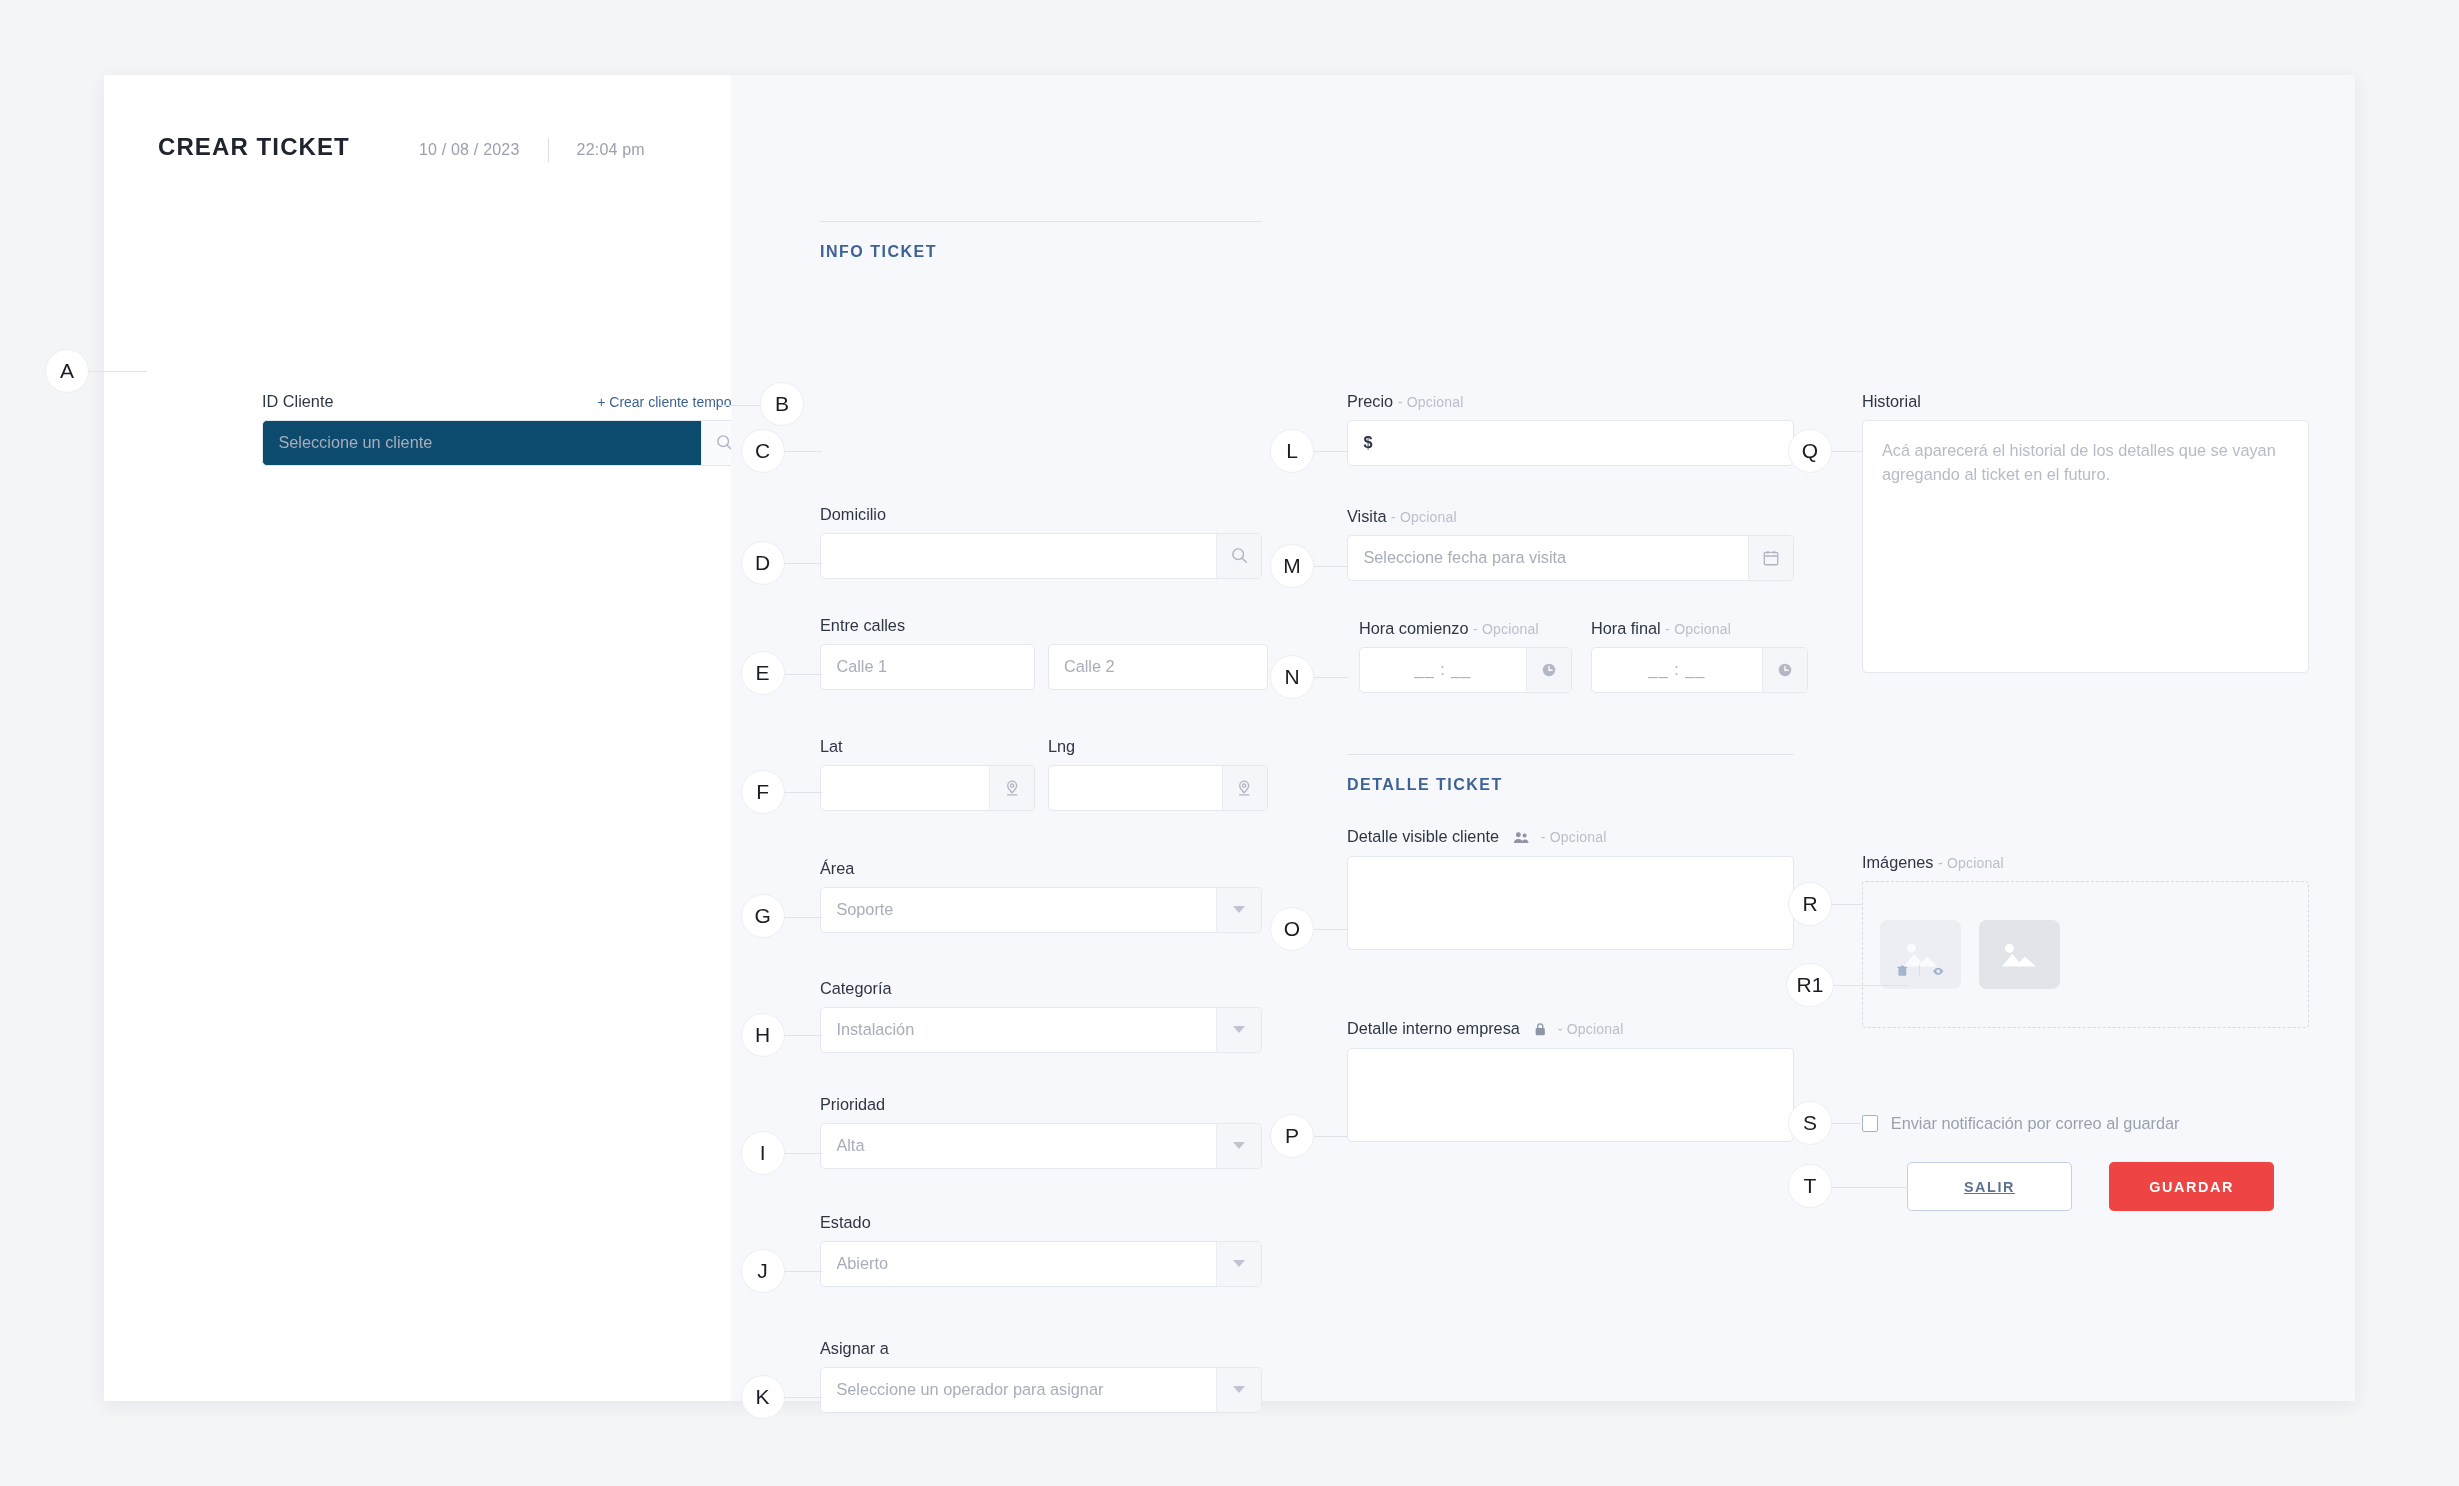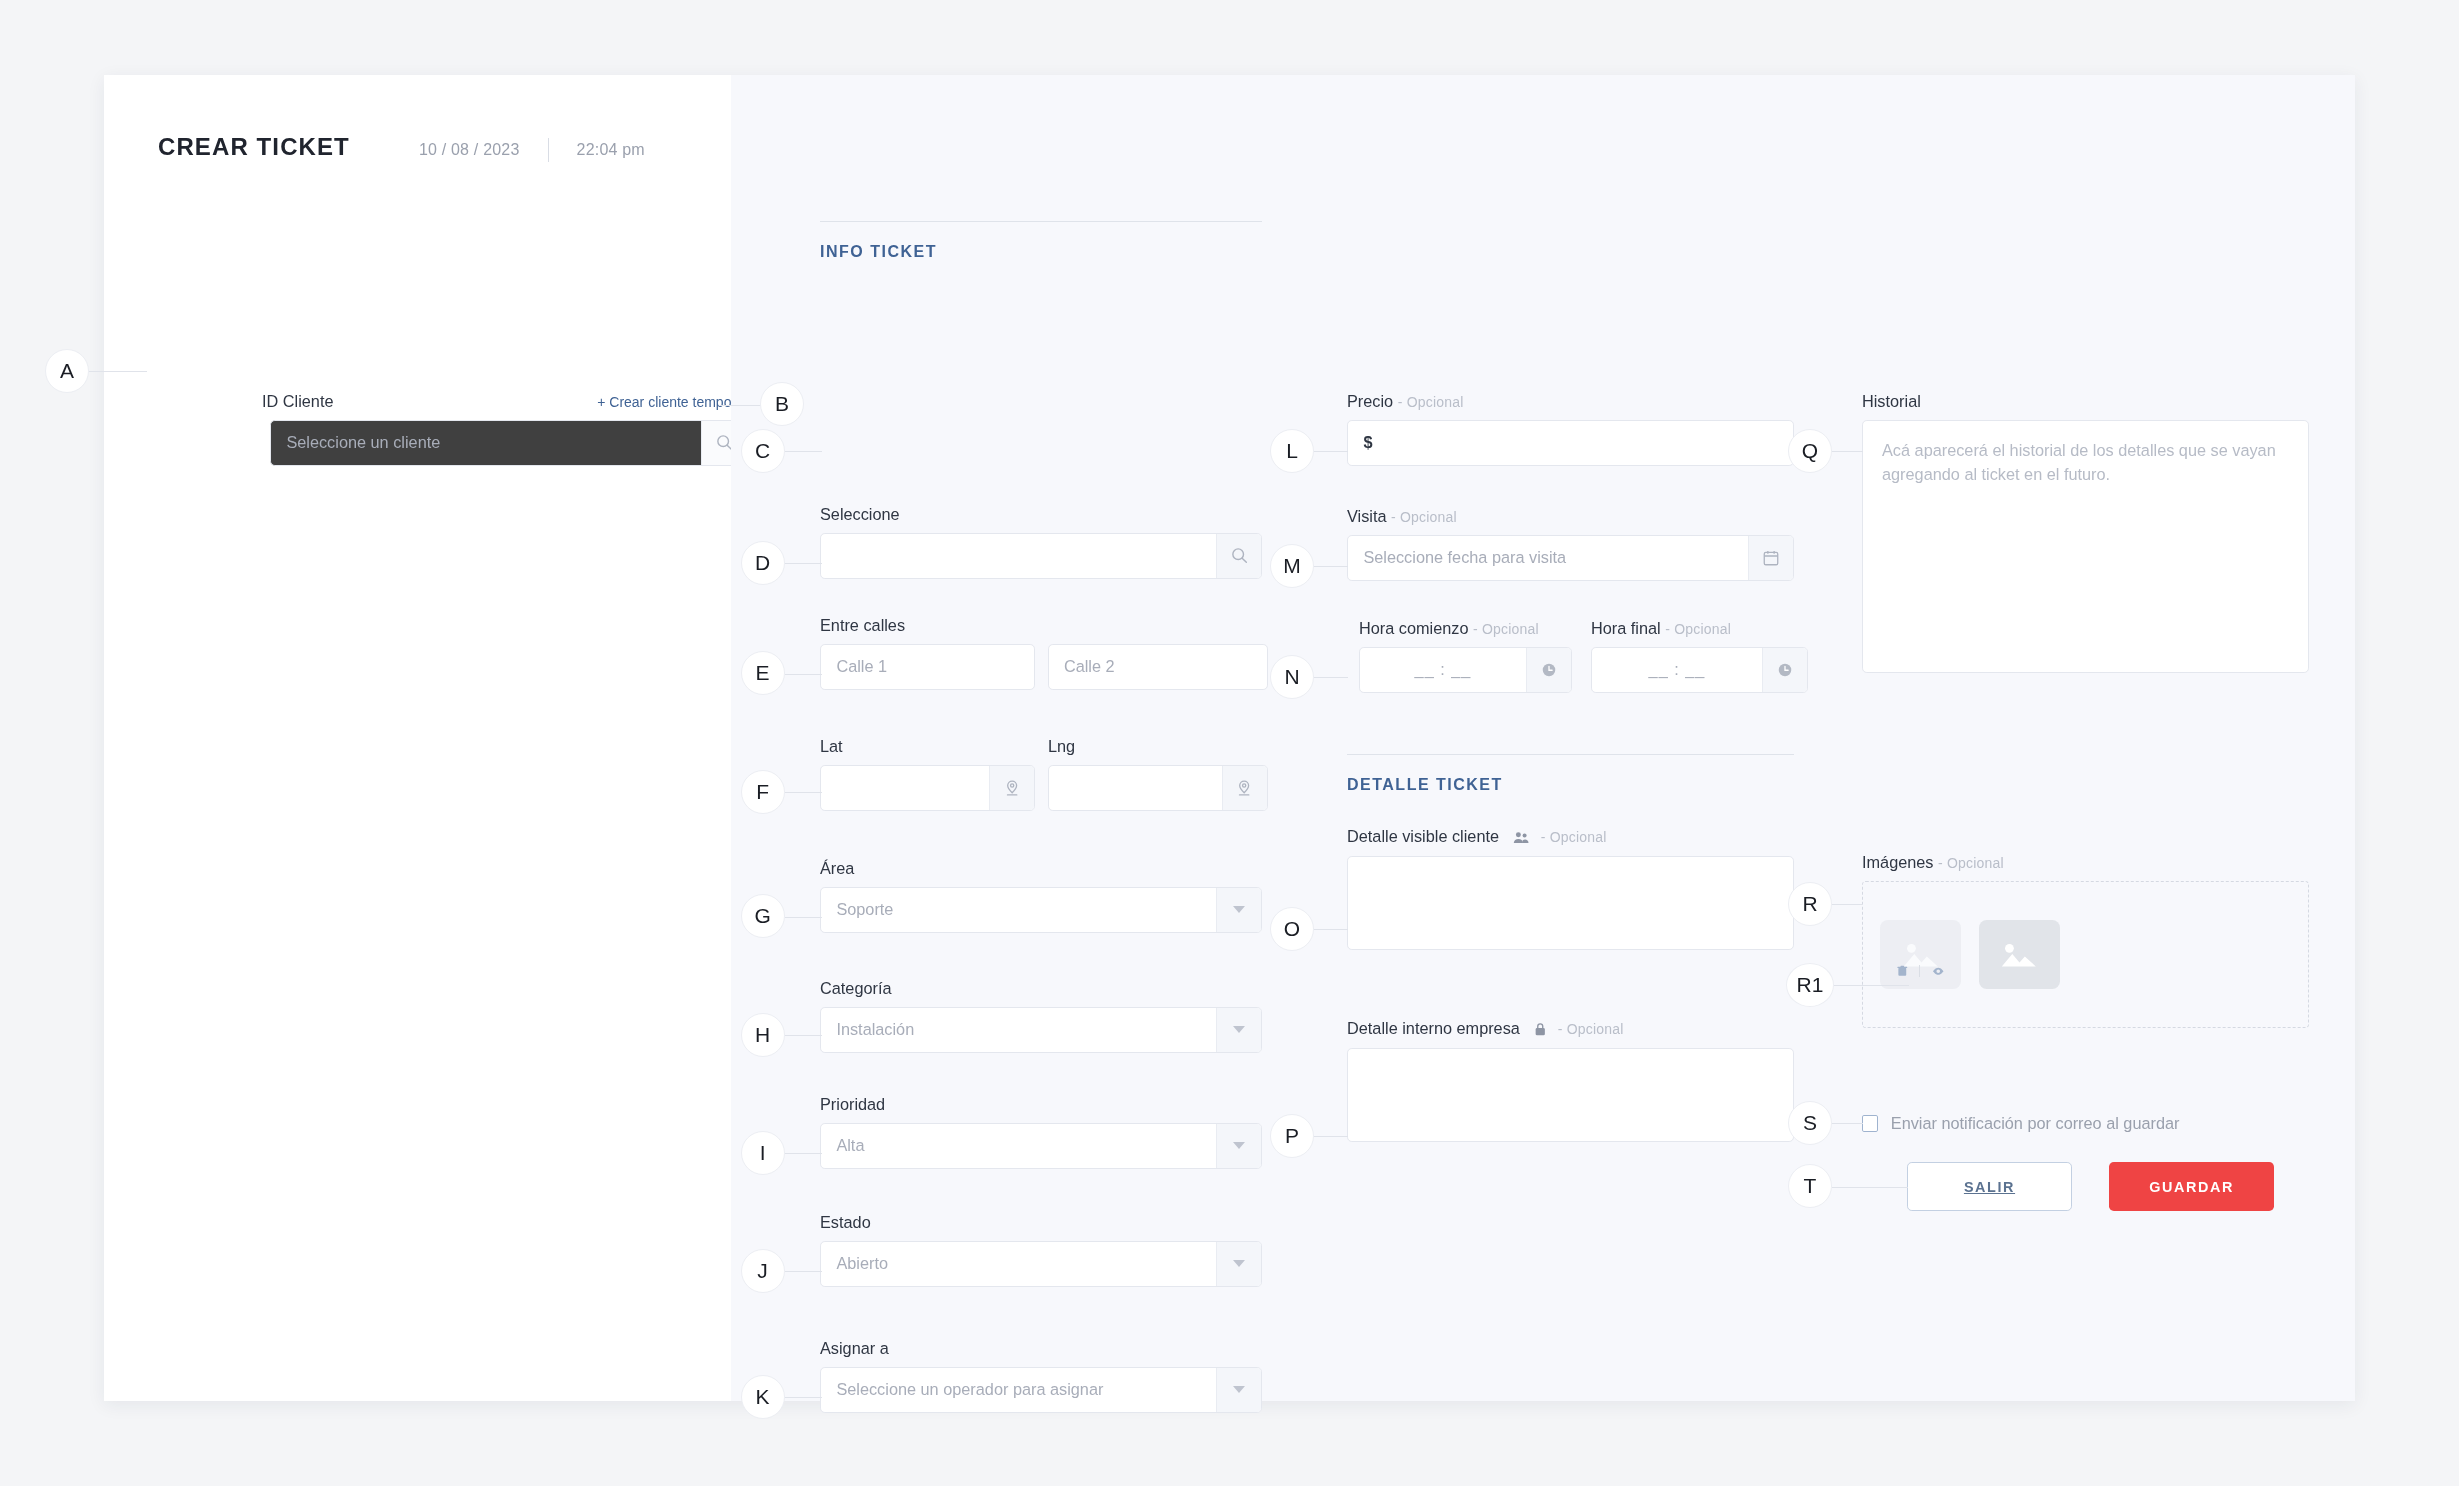--- a/index.html
+++ b/index.html
@@ -60,21 +60,21 @@
   .ctl {
     margin-top: 8.6px;
     height: 46px;
     display: flex;
     align-items: stretch;
     background: #ffffff;
     border: 1px solid #e4e7ee;
     border-radius: 4.8px;
     overflow: hidden;
   }
-  .ctl.grey { background: #404040; border-color: #e4e7ee; margin-left: 8px; }
+  .ctl.grey { background: #0c4a6e; border-color: #e4e7ee; }
   .ctl .txt {
     flex: 1;
     display: flex; align-items: center;
     padding: 0 15.4px;
     font-size: 16.3px;
     color: #a8adb9;
     white-space: nowrap; overflow: hidden;
   }
   .ctl .txt.dark { color: #2f3643; font-weight: bold; }
   .ctl .addon {
@@ -205,21 +205,21 @@
 
   <div id="right-panel">
 
     <div class="section-head" style="left:89px; top:146px; width:442px;">
       <div class="section-rule"></div>
       <div class="section-title">INFO TICKET</div>
     </div>
 
 
     <div class="fld" style="left:89px; top:430px; width:442px;">
-      <div class="lbl">Seleccione</div>
+      <div class="lbl">Domicilio</div>
       <div class="ctl">
         <div class="txt"></div>
         <div class="addon">
           <svg width="19" height="19" viewBox="0 0 20 20" fill="none" stroke="#aeb4c0" stroke-width="1.5">
             <circle cx="8.6" cy="8.6" r="5.6"></circle>
               <line x1="12.8" y1="12.8" x2="17.2" y2="17.2" stroke-linecap="round"></line>
           </svg>
         </div>
       </div>
     </div>

